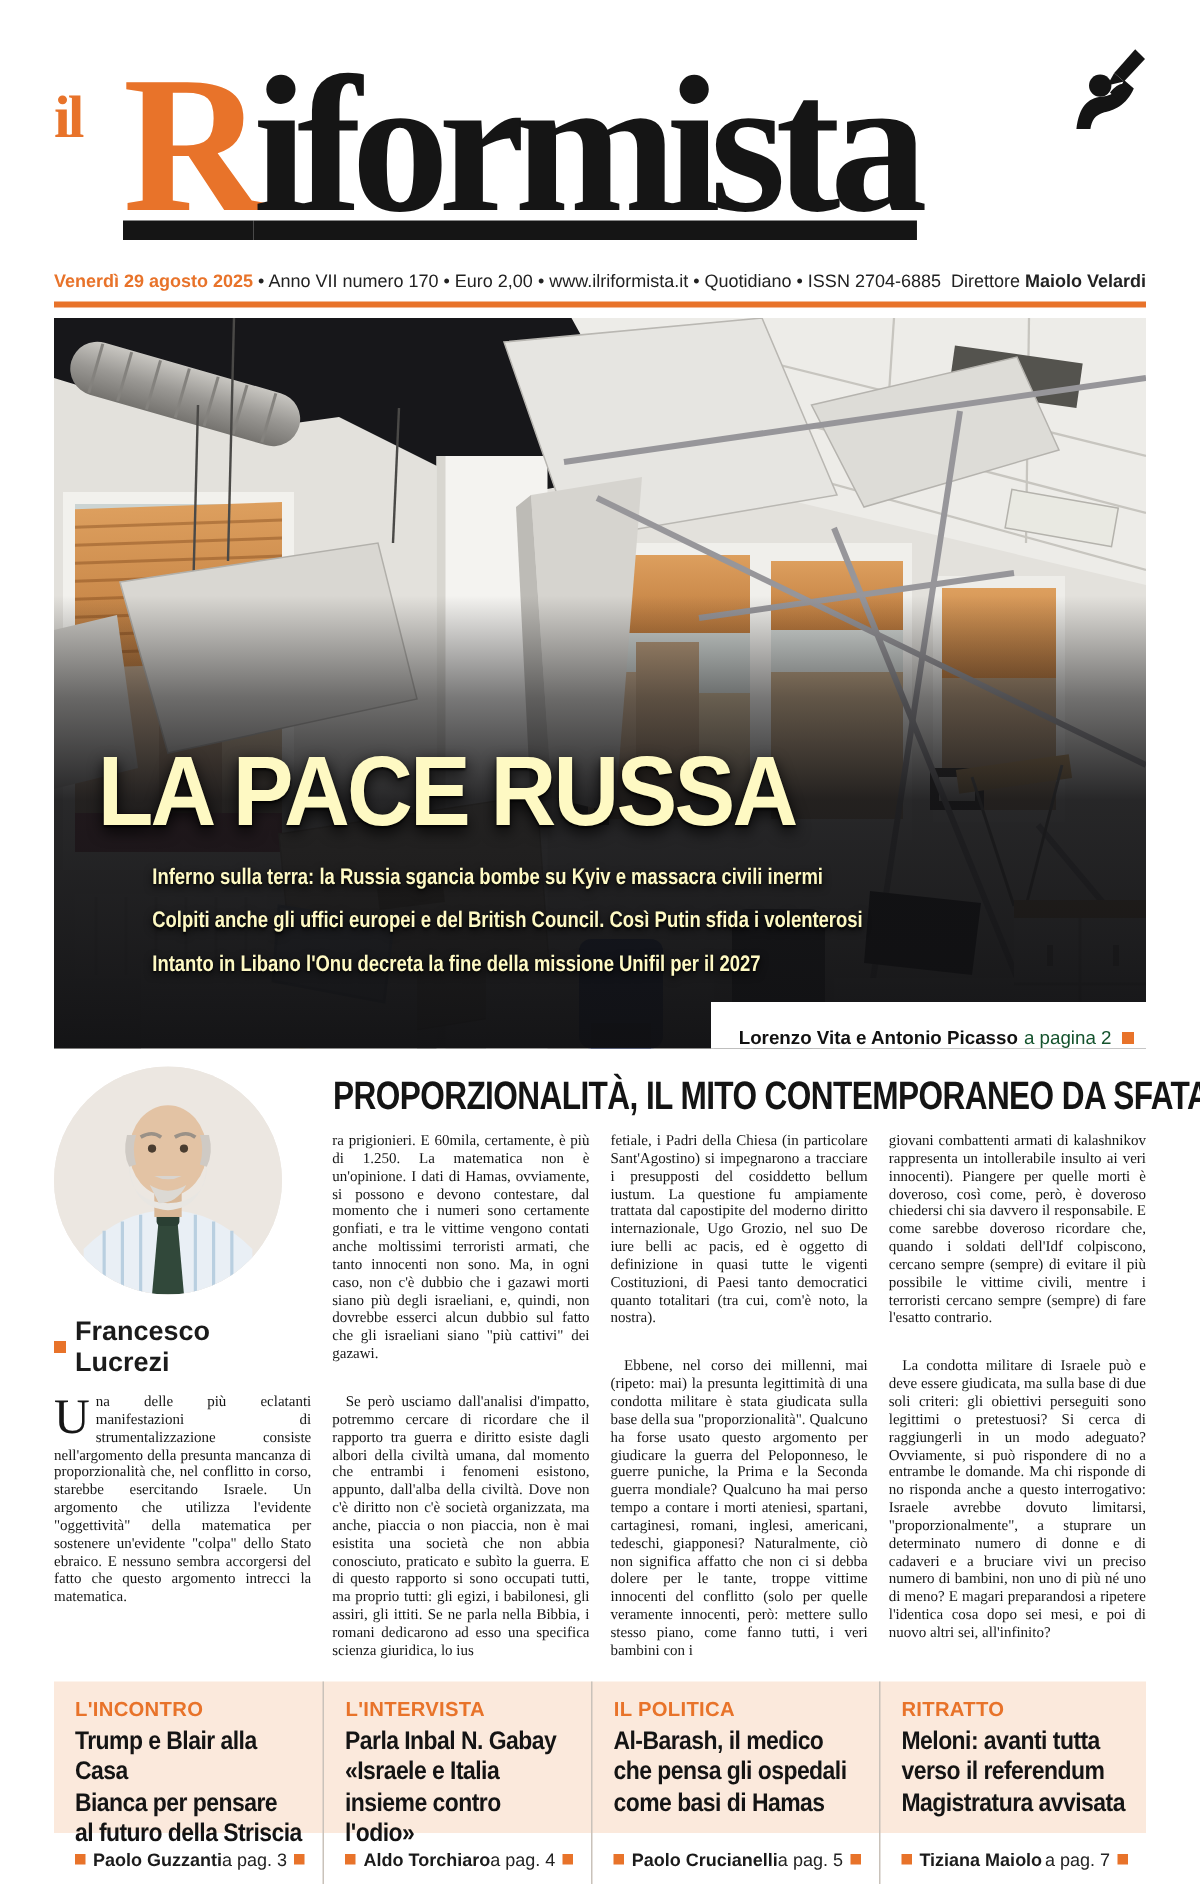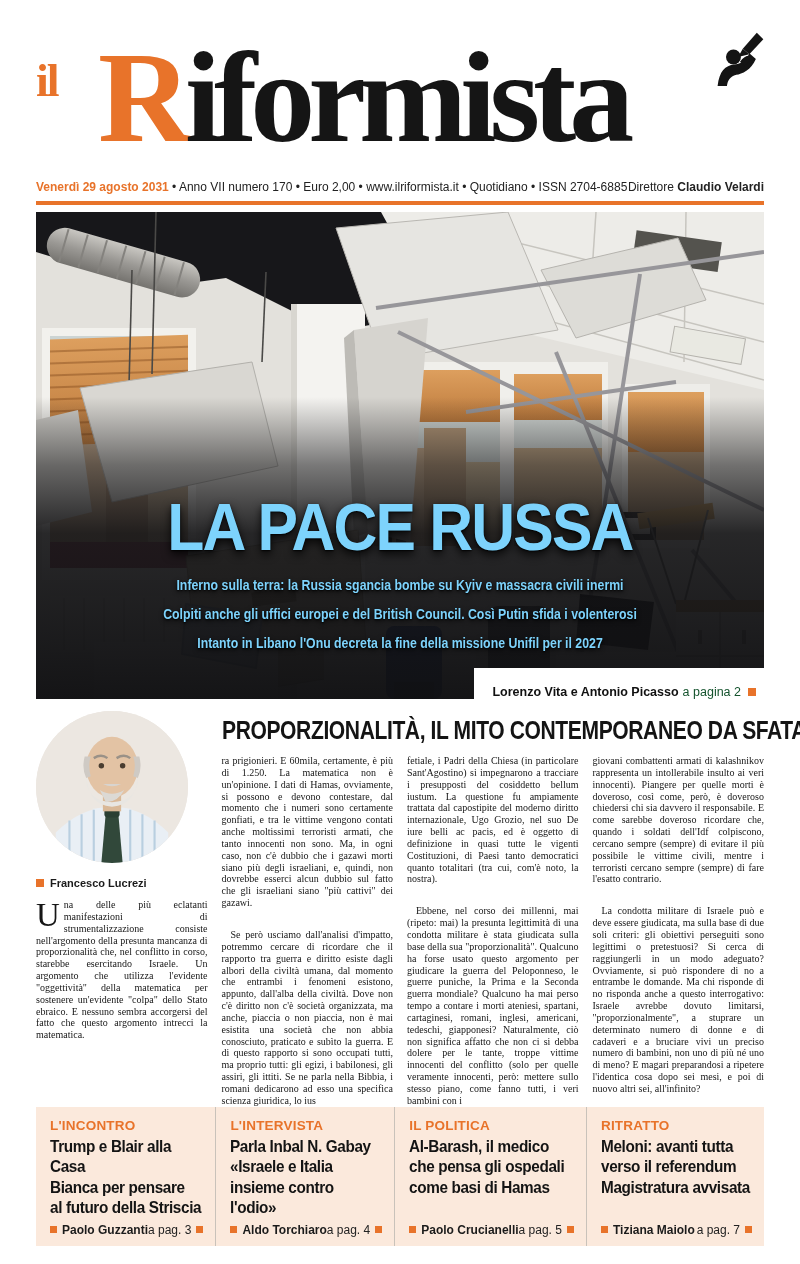--- a/index.html
+++ b/index.html
@@ -15,41 +15,41 @@
     position:relative;
   }
   .page{width:728px;margin:0 auto;position:relative;}
 
   
   .masthead{position:relative;height:150px;margin-top:52px;}
   .logo-row{position:relative;height:122px;white-space:nowrap;}
   .logo-il{
     position:absolute;left:0;top:2px;
     font-family:"Liberation Serif",serif;font-weight:bold;
-    font-size:46px;color:var(--accent);letter-spacing:-2px;
+    font-size:40px;color:var(--accent);letter-spacing:-2px;
   }
   .logo-main{
-    position:absolute;left:62px;top:-30px;
+    position:absolute;left:46px;top:-30px;
     font-family:"Liberation Serif",serif;font-weight:bold;
-    font-size:130px;letter-spacing:-7px;color:#151515;
+    font-size:130px;letter-spacing:-7px;color:#151515;text-decoration:underline;
   }
   .logo-main .r{color:var(--accent);}
   .writer-glyph{position:absolute;right:-4px;top:-22px;width:56px;height:56px;}
   .dateline{
     display:flex;justify-content:space-between;align-items:baseline;
     font-size:12px;color:#222;margin-top:6px;
   }
   .dateline .date{color:var(--accent);font-weight:bold;}
   .dateline .dir b{font-weight:bold;}
   .orange-rule{height:4px;background:var(--accent);margin-top:7px;}
 
   
   .hero{position:relative;width:728px;height:487px;margin-top:10px;background:#1a1a1c;}
   .hero svg.scene{position:absolute;inset:0;width:100%;height:100%;}
-  .hero-text{position:absolute;left:0;right:0;top:282px;text-align:center;color:#7dd3fc;}
+  .hero-text{position:absolute;left:0;right:0;top:282px;text-align:left;color:#fef9c3;}
   .hero-title{
     font-size:66px;font-weight:bold;letter-spacing:-2px;line-height:1;
     text-shadow:0 4px 10px rgba(0,0,0,.9),0 1px 2px rgba(0,0,0,.9);
     transform:scaleX(.92);transform-origin:center;
   }
   .hero-sub{margin-top:10px;font-weight:bold;font-size:15px;line-height:29px;}
   .hero-sub .line{display:block;transform:scaleX(.82);transform-origin:center;
     text-shadow:0 2px 6px rgba(0,0,0,.95),0 1px 2px rgba(0,0,0,.9);white-space:nowrap;}
   .hero-byline{
     position:absolute;right:0;bottom:0;height:31px;background:#fff;
@@ -58,40 +58,40 @@
   }
   .hero-byline b{font-weight:bold;}
   .hero-byline .pg{margin-left:4px;color:#14532d;}
   .sq{display:inline-block;width:8px;height:8px;background:var(--accent);margin-left:7px;flex:0 0 auto;}
 
   
   .article{display:grid;grid-template-columns:repeat(4,1fr);column-gap:14px;margin-top:12px;}
   .author-cell{grid-column:1;grid-row:1 / span 2;}
   .avatar{width:152px;height:152px;border-radius:50%;overflow:hidden;background:#ece7e1;}
   .avatar svg{width:100%;height:100%;display:block;}
-  .author-name{display:flex;align-items:center;margin-top:14px;font-weight:bold;font-size:11px;}
+  .author-name{display:flex;align-items:center;margin-top:14px;font-weight:bold;font-size:18px;}
   .author-name .asq{width:8px;height:8px;background:var(--accent);margin-right:6px;flex:0 0 auto;}
   .art-title-wrap{grid-column:2 / 5;grid-row:1;height:44px;overflow:visible;}
   .art-title{
     font-size:26.5px;font-weight:bold;letter-spacing:-.5px;white-space:nowrap;
     transform:scaleX(.795);transform-origin:left top;color:#141414;margin-top:4px;
   }
   .bodycol{grid-row:2;font-family:"Liberation Serif",serif;font-size:10px;line-height:1.185;
     text-align:justify;color:#161616;hyphens:auto;}
   .bodycol p{margin:0;}
   .bodycol p.indent{text-indent:9px;margin-top:20px;}
   .dropcap{float:left;font-family:"Liberation Serif",serif;font-size:33px;line-height:.8;
     padding:3px 4px 0 0;font-weight:normal;}
   .author-col-text{margin-top:10px;font-family:"Liberation Serif",serif;font-size:10px;
     line-height:1.185;text-align:justify;hyphens:auto;color:#161616;}
 
   
   .teasers{
-    background:var(--teaser-bg);
-    display:grid;grid-template-columns:repeat(4,1fr);height:139px;
+    margin-top:14px;background:var(--teaser-bg);
+    display:grid;grid-template-columns:repeat(4,1fr);height:101px;
   }
   .teaser{position:relative;padding:11px 12px 9px 14px;display:flex;flex-direction:column;}
   .teaser + .teaser{border-left:1px solid #c9c2ba;}
   .kicker{color:var(--accent);font-weight:bold;font-size:13.5px;letter-spacing:.2px;}
   .t-title{
     margin-top:4px;font-weight:bold;font-size:17px;line-height:20.5px;letter-spacing:-.4px;
     color:#141414;white-space:pre-line;transform:scaleX(.9);transform-origin:left top;width:112%;
   }
   .t-foot{margin-top:auto;display:flex;align-items:center;font-size:12px;}
   .t-foot .asq{width:7px;height:7px;background:var(--accent);margin-right:5px;flex:0 0 auto;}
@@ -111,24 +111,24 @@
       <svg class="writer-glyph" viewBox="0 0 60 60" aria-hidden="true">
         <polygon points="33,20 48,3 55,10 40,26" fill="#141414"></polygon>
         <polygon points="33,20 40,26 28,29" fill="#141414"></polygon>
         <circle cx="23" cy="29" r="8" fill="#141414"></circle>
         <path d="M6,60 C8,44 14,38 24,37 C34,36 38,30 40,25 L47,31 C42,43 32,47 26,48 C19,50 17,54 16,60 Z" fill="#141414"></path>
         <path d="M30,34 q6,-8 12,-6 l3,3 q-7,2 -10,8 z" fill="#141414"></path>
       </svg>
     </div>
     <div class="dateline">
       <div>
-        <span class="date">Venerdì 29 agosto 2031</span><span> • Anno VII numero 170 • Euro 2,00 • www.ilriformista.it • Quotidiano • ISSN 2704-6885</span>
+        <span class="date">Venerdì 29 agosto 2025</span><span> • Anno VII numero 170 • Euro 2,00 • www.ilriformista.it • Quotidiano • ISSN 2704-6885</span>
       </div>
       <div class="dir">
-        <span>Direttore </span><b>Claudio Velardi</b>
+        <span>Direttore </span><b>Maiolo Velardi</b>
       </div>
     </div>
     <div class="orange-rule"></div>
   </header>
 
   <section class="hero">
     <svg class="scene" viewBox="0 0 728 487" preserveAspectRatio="none" aria-hidden="true">
       <defs>
         <linearGradient id="blind" x1="0" y1="0" x2="0" y2="1">
           <stop offset="0" stop-color="#dd9f5e"></stop>

